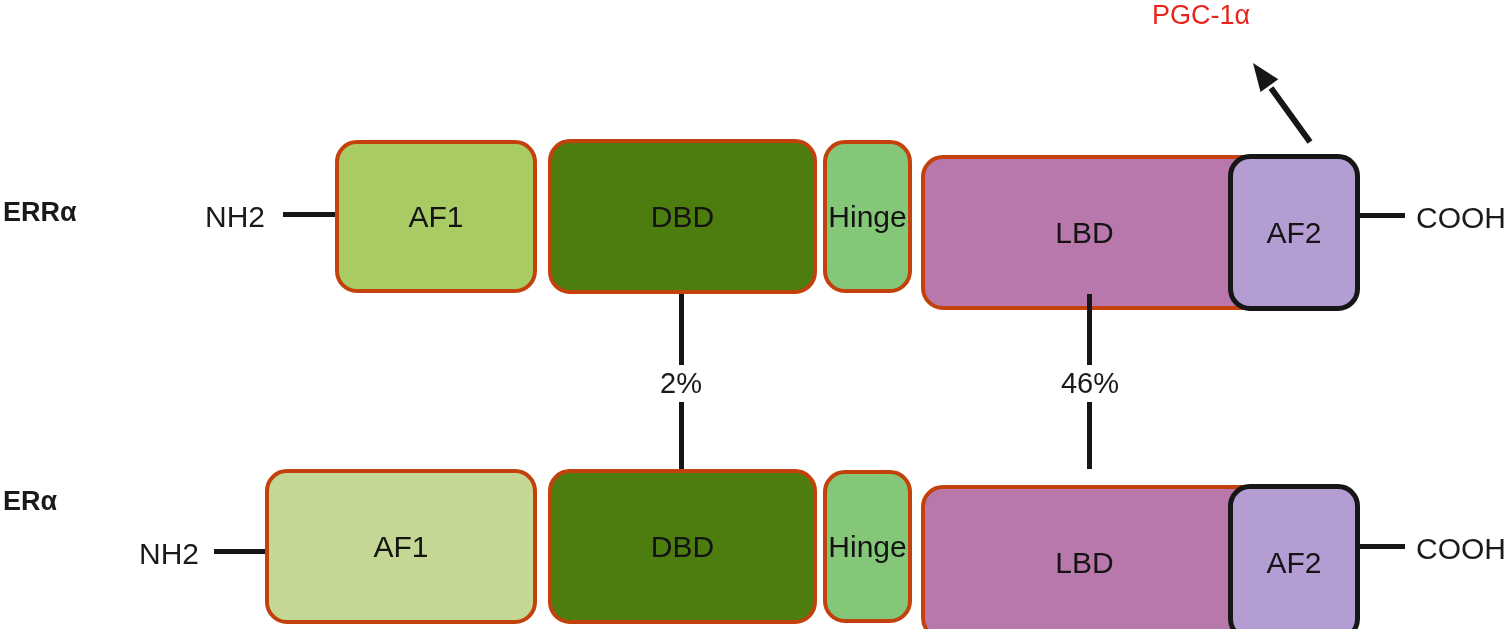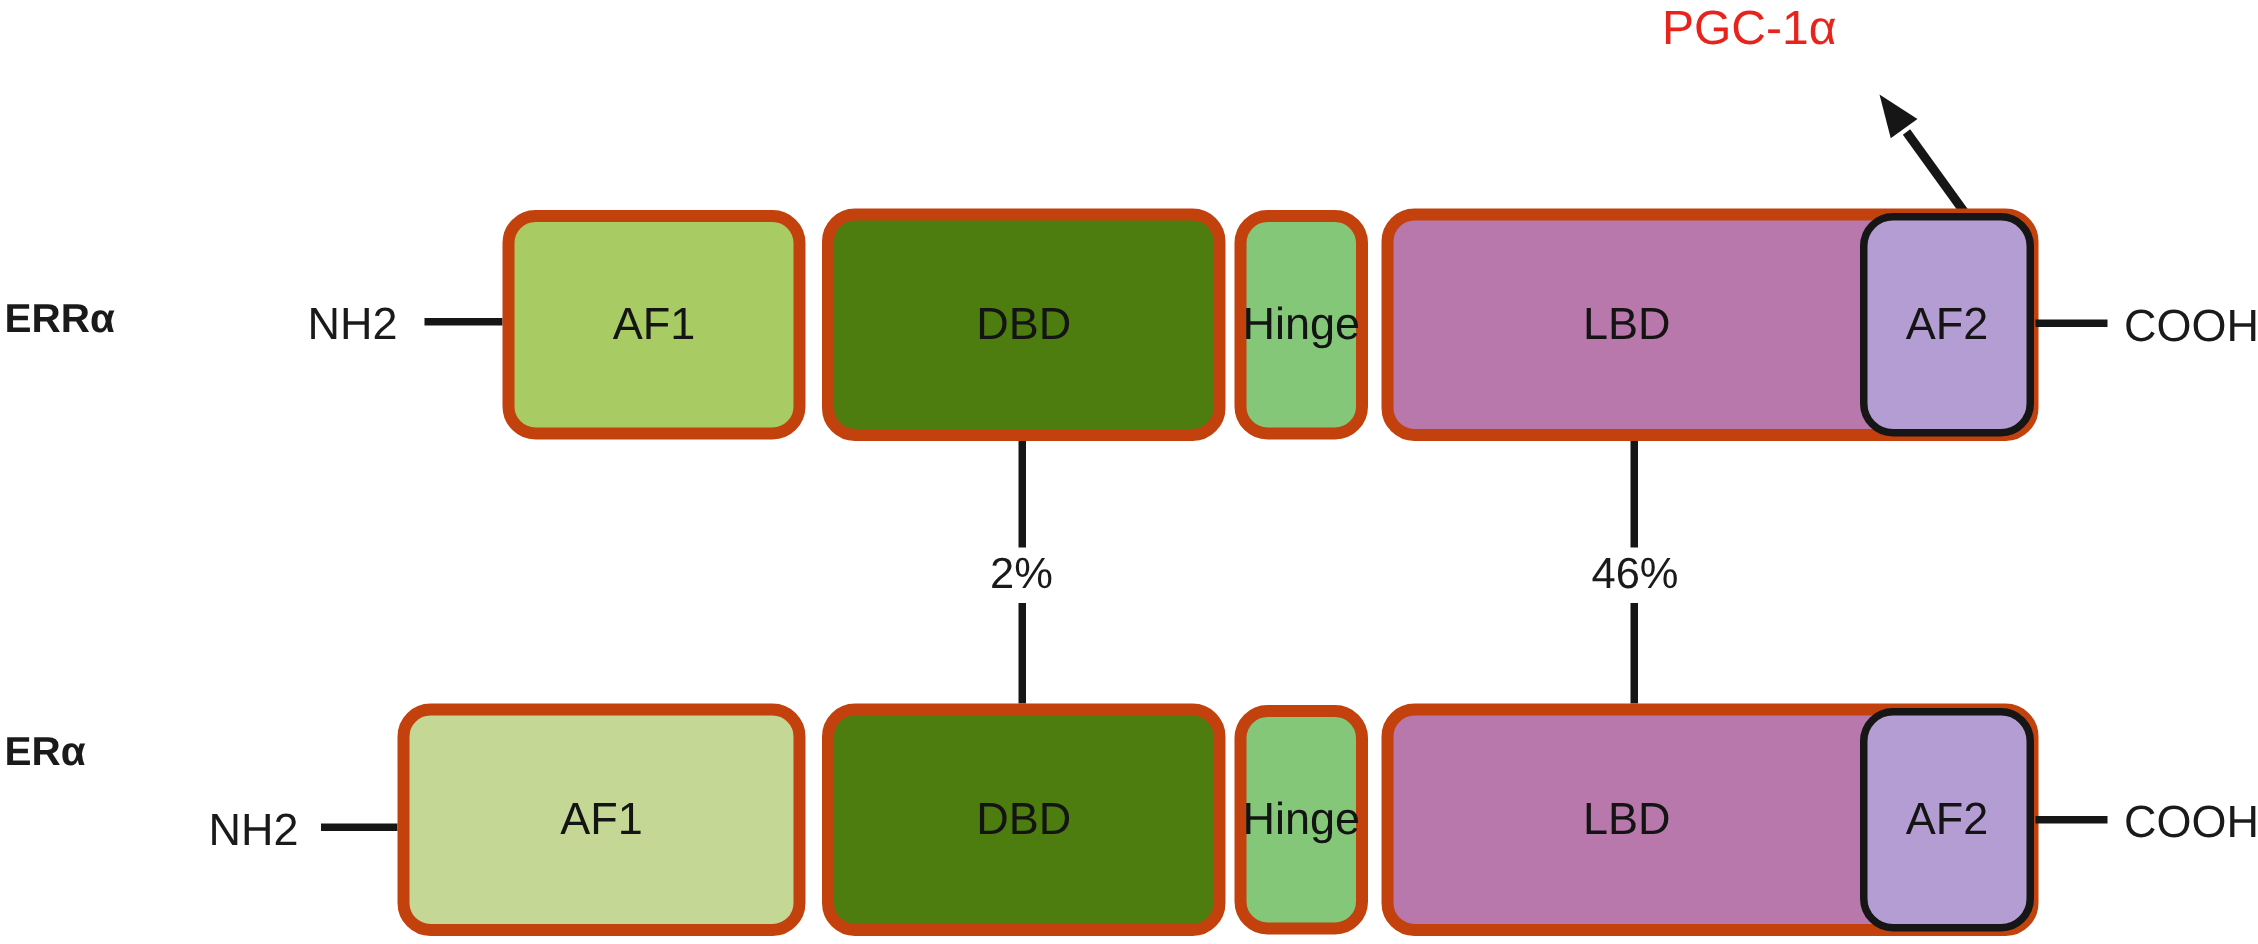--- a/index.html
+++ b/index.html
@@ -11,39 +11,39 @@
     font-family: "Liberation Sans", sans-serif;
     color: #1a1a1a;
     overflow: hidden;
   }
   .abs { position: absolute; }
 
   
   .domain-box {
     position: absolute;
     box-sizing: border-box;
-    border: 8px solid #c2410c;
+    border: 4px solid #c2410c;
     border-radius: 22px;
     display: flex;
     align-items: center;
     justify-content: center;
     font-size: 30px;
     color: #141414;
   }
   .fill-af1-erra { background: #a9cb64; }
   .fill-af1-era  { background: #c4d795; }
   .fill-dbd      { background: #4d7c0f; }
   .fill-hinge    { background: #84c778; }
-  .fill-lbd      { background: #b978ac; }
+  .fill-lbd      { background: #b978ac; margin-top: 16px; }
 
   
   .af2-box {
     position: absolute;
     top: -5px; bottom: -5px; right: -5px;
-    width: 116px;
+    width: 132px;
     box-sizing: border-box;
     border: 5px solid #161616;
     border-radius: 22px;
     background: #b49dd2;
     display: flex;
     align-items: center;
     justify-content: center;
     font-size: 30px;
   }
   .lbd-label {
@@ -61,22 +61,22 @@
   .terminus     { position: absolute; font-size: 30px; }
   .pct-label {
     position: absolute;
     transform: translateX(-50%);
     background: #ffffff;
     padding: 2px 6px;
     font-size: 29px;
   }
   .pgc1a {
     position: absolute;
-    left: 1108px; top: 0px;
-    font-size: 32px;
+    left: 1152px; top: 0px;
+    font-size: 27px;
     color: #e8231b;
   }
 </style>
 </head>
 <body>
 
 <div class="canvas">
 
   <div class="pgc1a">PGC-1α</div>
 

